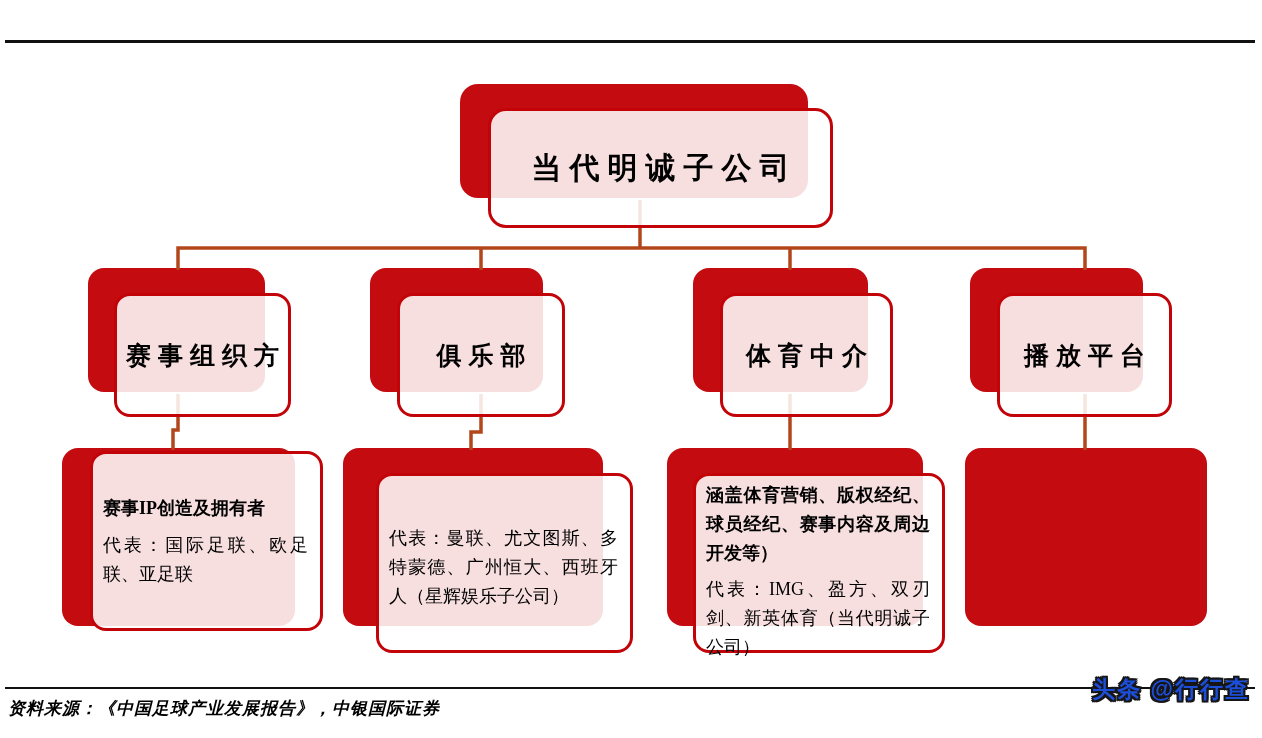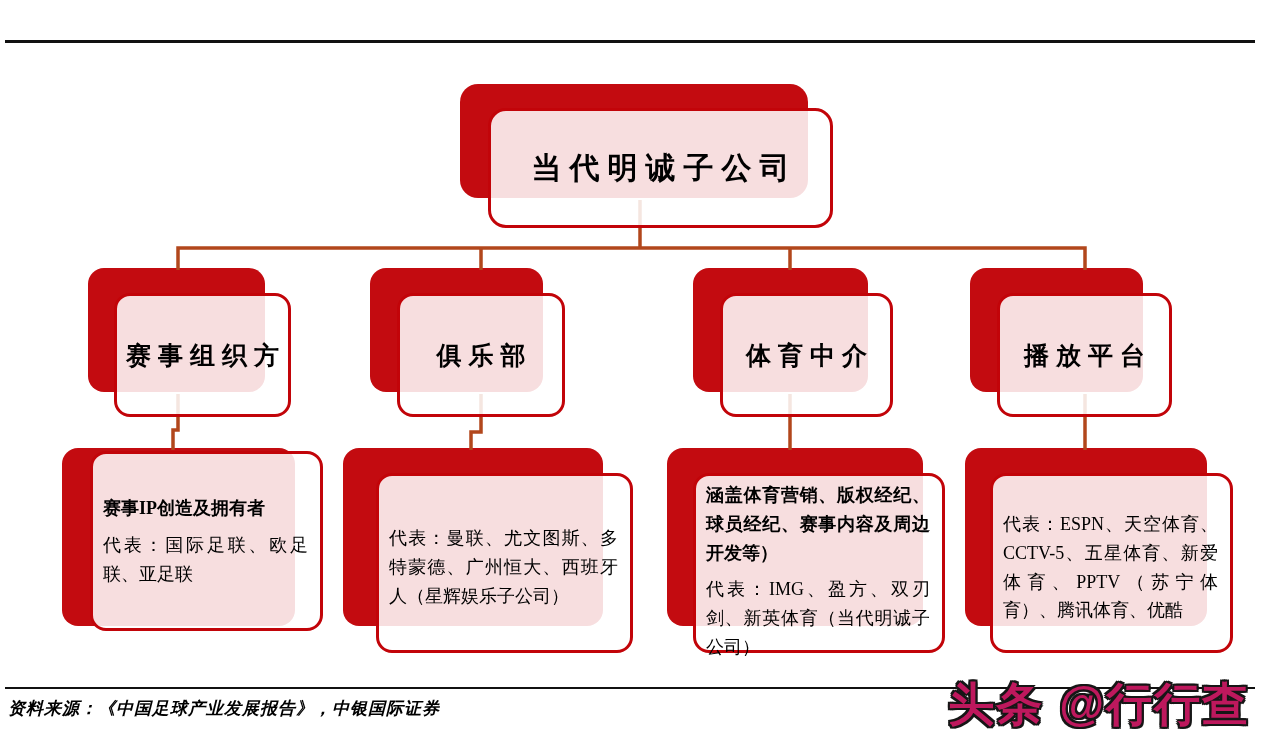--- a/index.html
+++ b/index.html
@@ -13,21 +13,21 @@
     letter-spacing:1px;white-space:nowrap;
   }
   .title-rule{position:absolute;left:5px;top:40px;width:1250px;height:3px;background:#111;}
   .footer-rule{position:absolute;left:5px;top:687px;width:1250px;height:2px;background:#111;}
   .source-note{
     position:absolute;left:8px;top:697px;font-size:17px;font-style:italic;
     letter-spacing:1px;white-space:nowrap;font-weight:bold;
   }
   .watermark{
     position:absolute;right:12px;top:674px;font-family:"Liberation Sans","DejaVu Sans",sans-serif;
-    font-size:46px;font-weight:bold;color:#be185d;white-space:nowrap;letter-spacing:2px;
+    font-size:23px;font-weight:bold;color:#1d4ed8;white-space:nowrap;letter-spacing:2px;
     text-shadow:2px 2px 0 #161616,-2px -2px 0 #161616,2px -2px 0 #161616,
                 -2px 2px 0 #161616,0 2px 0 #161616,2px 0 0 #161616,
                 0 -2px 0 #161616,-2px 0 0 #161616;
   }
   
   .shadow{position:absolute;background:#C30B10;border-radius:16px;z-index:1;}
   .front{
     position:absolute;background:rgba(255,255,255,0.865);border:3.5px solid #C20409;
     border-radius:16px;box-sizing:border-box;z-index:3;
   }
@@ -108,24 +108,18 @@
 
   <div class="shadow" style="left:667px;top:448px;width:256px;height:178px;"></div>
   <div class="front" style="left:693px;top:473px;width:252px;height:180px;">
     <div class="desc pt-b3">
       <p class="bold">涵盖体育营销、版权经纪、球员经纪、赛事内容及周边开发等）</p>
       <p>代表：IMG、盈方、双刃剑、新英体育（当代明诚子公司）</p>
     </div>
   </div>
 
   <div class="shadow" style="left:965px;top:448px;width:242px;height:178px;"></div>
-  <div class="front" style="left:990px;top:473px;width:243px;height:180px;">
-    <div class="desc pt-b4">
-
-      <p>代表：ESPN、天空体育、CCTV-5、五星体育、新爱体育、PPTV（苏宁体育）、腾讯体育、优酷</p>
-    </div>
-  </div>
 
   <div class="footer-rule"></div>
   <div class="source-note">资料来源：《中国足球产业发展报告》，中银国际证券</div>
   <div class="watermark">头条 @行行查</div>
 
 </div>
 
 </body></html>

